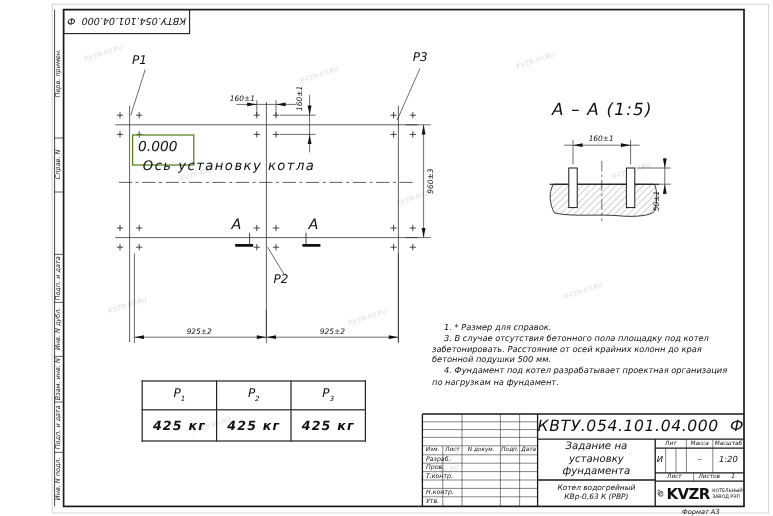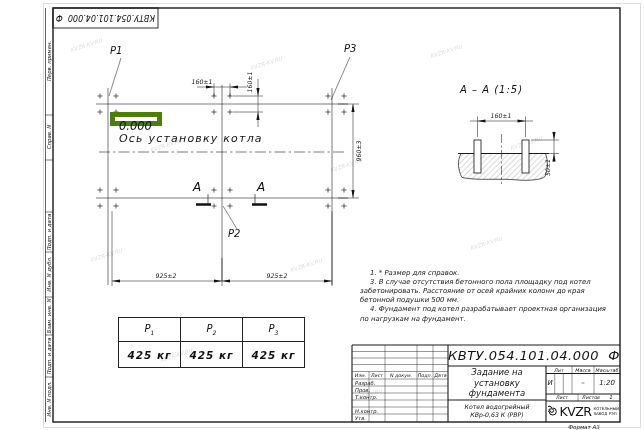--- a/index.html
+++ b/index.html
@@ -153,26 +153,26 @@
   <div class="sidelabel" style="left:14px;top:133px">Справ. N</div>
   <div class="sidelabel" style="left:14px;top:228px">Подп. и дата</div>
   <div class="sidelabel" style="left:14px;top:270px">Инв. N дубл.</div>
   <div class="sidelabel" style="left:14px;top:312px">Взам. инв. N</div>
   <div class="sidelabel" style="left:14px;top:352px">Подп. и дата</div>
   <div class="sidelabel" style="left:14px;top:395px">Инв. N подл.</div>
 
   <div class="abs it" style="left:110px;top:45px;font-size:10px">Р1</div>
   <div class="abs it" style="left:344px;top:43px;font-size:10px">Р3</div>
   <div class="abs it" style="left:228px;top:228px;font-size:10px">Р2</div>
-  <div class="abs it" style="left:110px;top:112px;width:52px;height:14px;line-height:18px;border:5px solid #4d7c0f;padding-left:4px;font-size:11.5px;box-sizing:border-box">0.000</div>
+  <div class="abs it" style="left:110px;top:112px;width:52px;height:26px;line-height:18px;border:1px solid #4d7c0f;padding-left:4px;font-size:11.5px;box-sizing:border-box">0.000</div>
   <div class="abs it" style="left:119px;top:132px;font-size:11px;letter-spacing:1.2px">Ось установку котла</div>
   <div class="abs it" style="left:193px;top:180px;font-size:12px">А</div>
   <div class="abs it" style="left:257px;top:180px;font-size:12px">А</div>
 
-  <div class="abs it" style="left:460px;top:84px;font-size:10px;letter-spacing:1px">А – А (1:5)</div>
+  <div class="abs it" style="left:460px;top:84px;font-size:14px;letter-spacing:1px">А – А (1:5)</div>
 
   <div class="abs" style="left:360px;top:269px;width:254px">
     <div class="it" style="font-size:6.9px;line-height:1.32;text-indent:10px">1. * Размер для справок.</div>
     <div class="it" style="font-size:6.9px;line-height:1.32;text-indent:10px">3. В случае отсутствия бетонного пола площадку под котел забетонировать. Расстояние от осей крайних колонн до края бетонной подушки 500 мм.</div>
     <div class="it" style="font-size:6.9px;line-height:1.32;text-indent:10px">4. Фундамент под котел разрабатывает проектная организация по нагрузкам на фундамент.</div>
   </div>
 
   <table id="ptable" class="abs" style="left:118px;top:317px">
     <tbody>
         <tr class="hd">
@@ -223,21 +223,21 @@
   <div class="abs ctr it" style="left:594px;top:374px;width:26px;height:18px;font-size:7px">1:20</div>
 
   <div class="abs tb-small" style="left:546px;top:394px;width:32px">Лист</div>
   <div class="abs tb-small" style="left:578px;top:394px;width:26px">Листов</div>
   <div class="abs tb-small" style="left:604px;top:394px;width:14px;font-size:5.5px">1</div>
 
   <div class="abs" style="left:548px;top:402px;width:71px;height:19px;display:flex;align-items:center;gap:2px">
     <svg width="15" height="15" viewBox="0 0 20 20">
       <path d="M10,2.5 a7.5,7.5 0 1 1 -7.5,7.5 a5.6,5.6 0 1 1 5.6,-5.6 a3.7,3.7 0 1 1 -3.7,3.7 a1.9,1.9 0 1 1 1.9,-1.9" fill="none" stroke="#000" stroke-width="2"></path>
     </svg>
-    <span style="font-size:12.5px;font-weight:normal;letter-spacing:-.5px">KVZR</span>
+    <span style="font-size:12.5px;font-weight:bold;letter-spacing:-.5px">KVZR</span>
     <span style="display:inline-block;font-size:3.9px;line-height:4.6px;text-align:left">
       <span style="display:block">КОТЕЛЬНЫЙ</span>
       <span style="display:block">ЗАВОД РЭП</span>
     </span>
   </div>
 
   <div class="abs ctr it" style="left:548px;top:423px;width:72px;height:7px;font-size:5.5px">Формат А3</div>
 
 </div>
 

